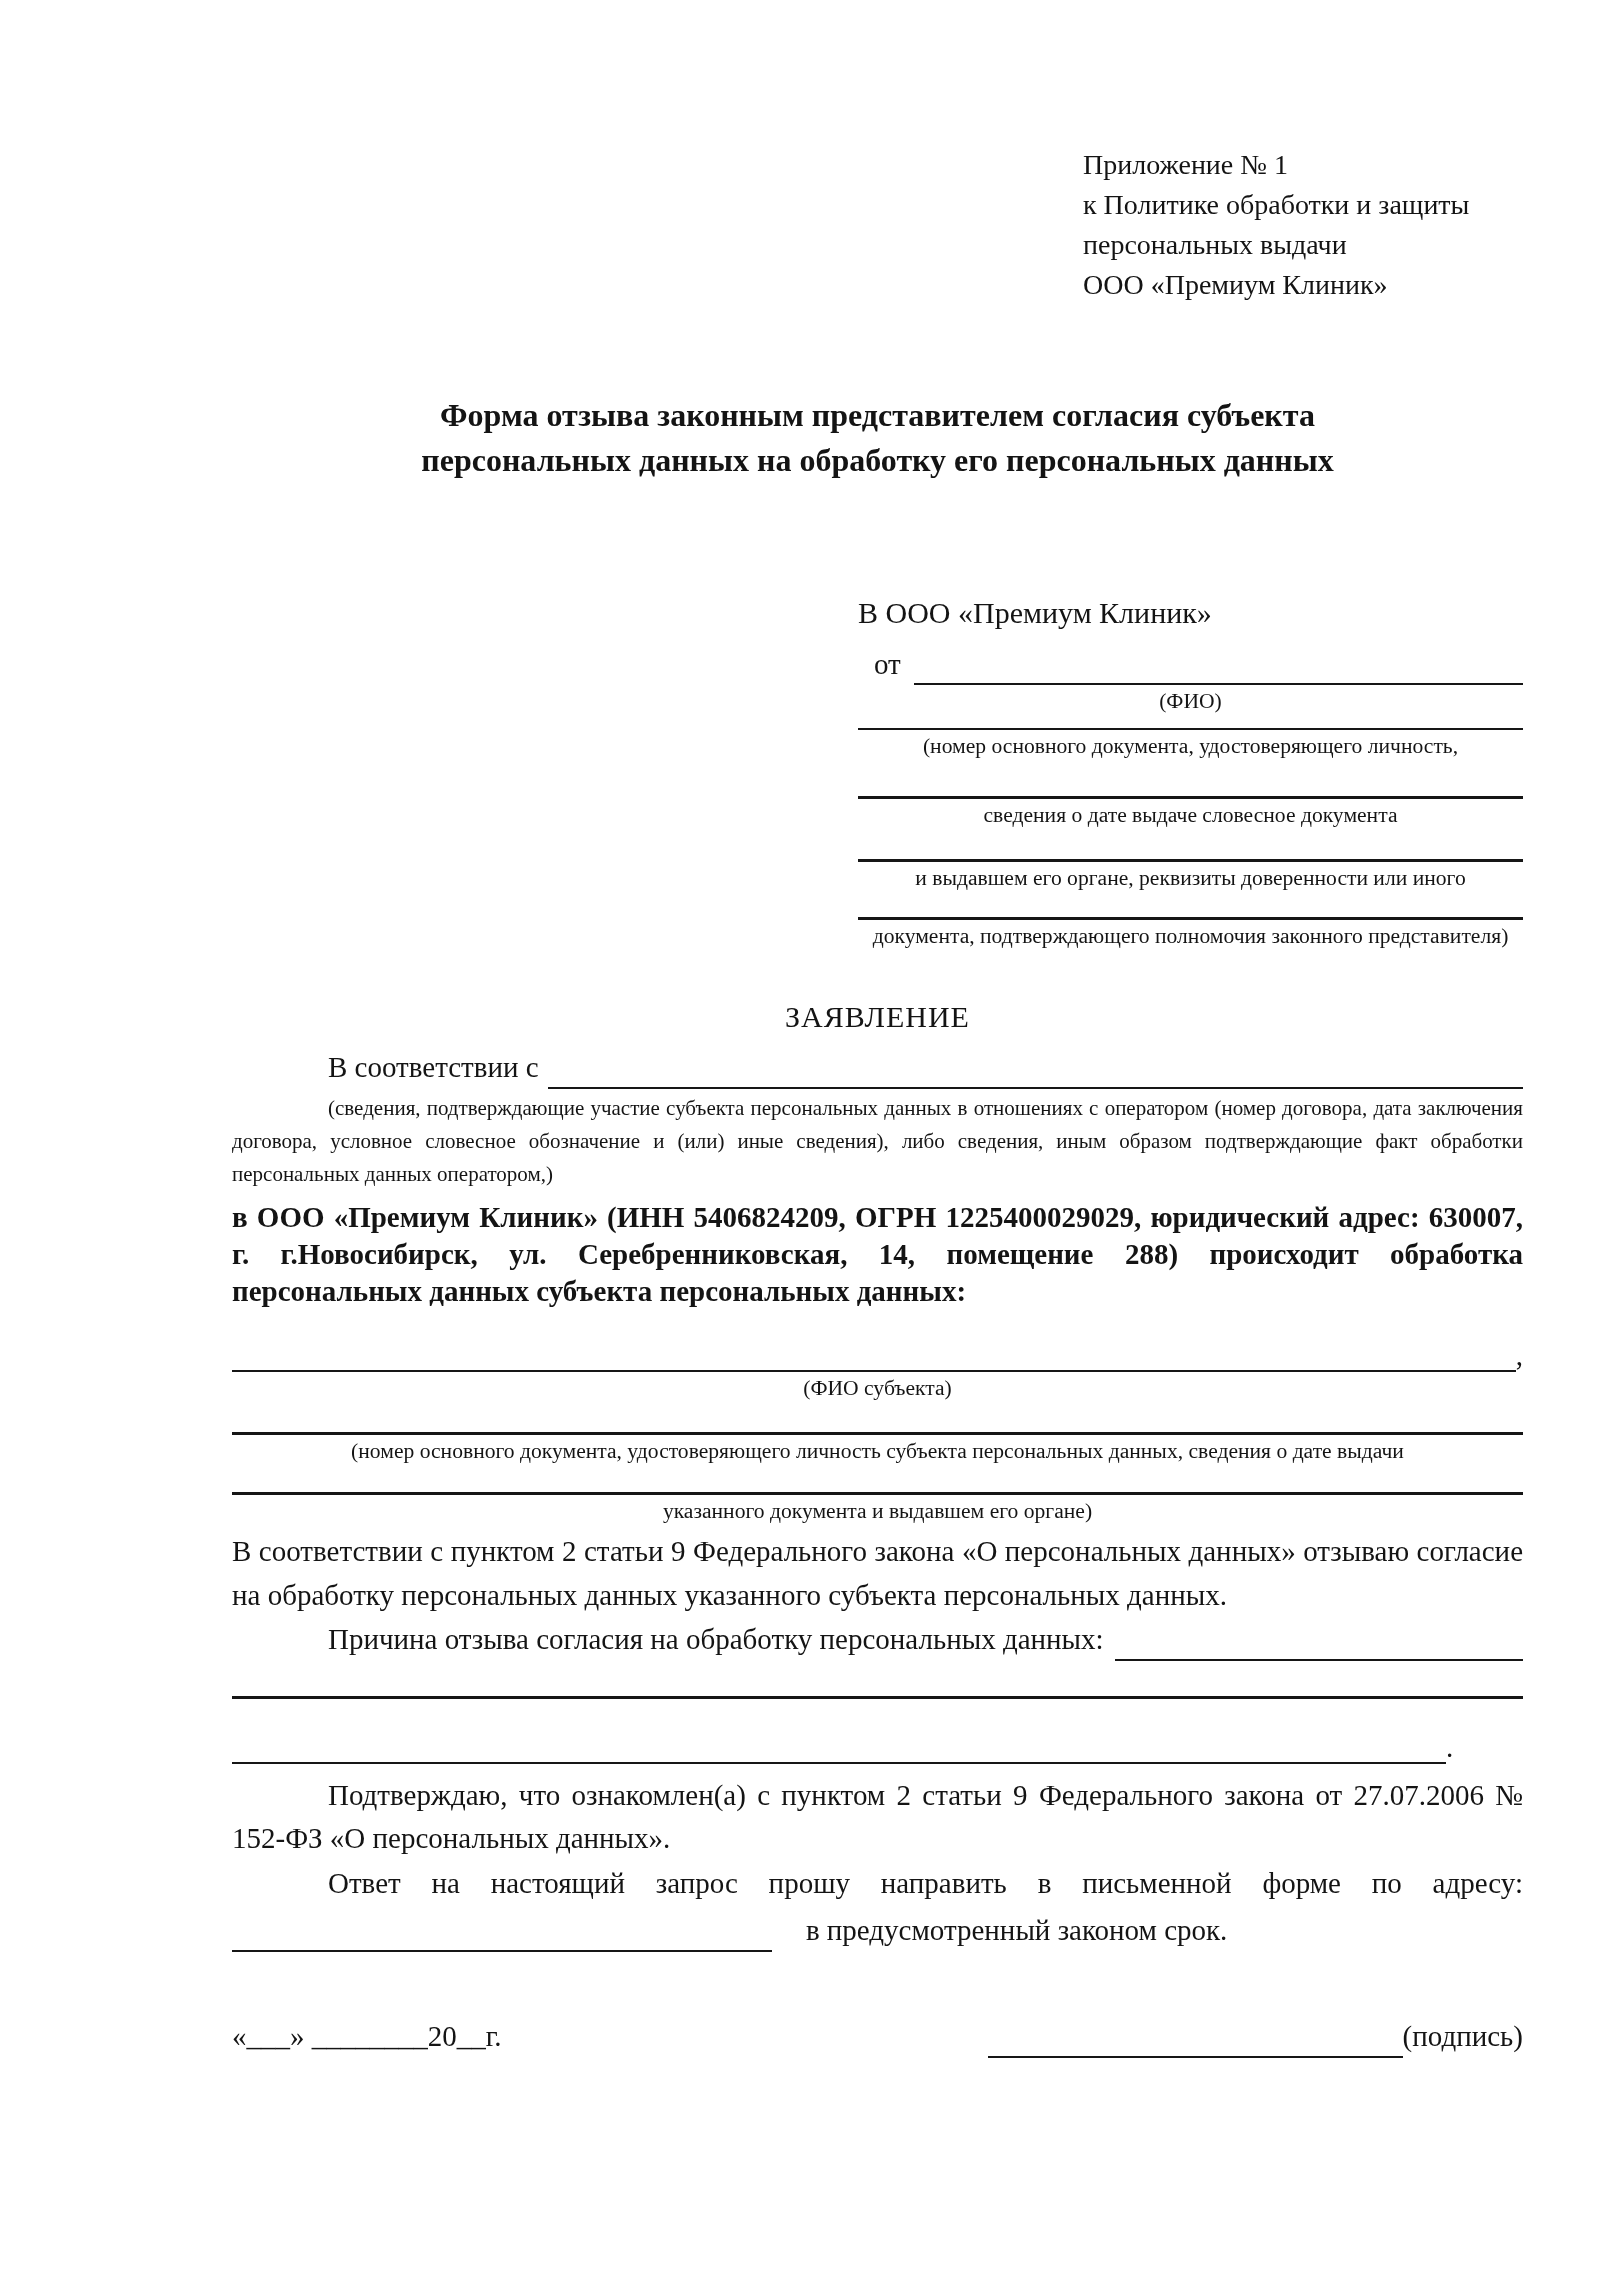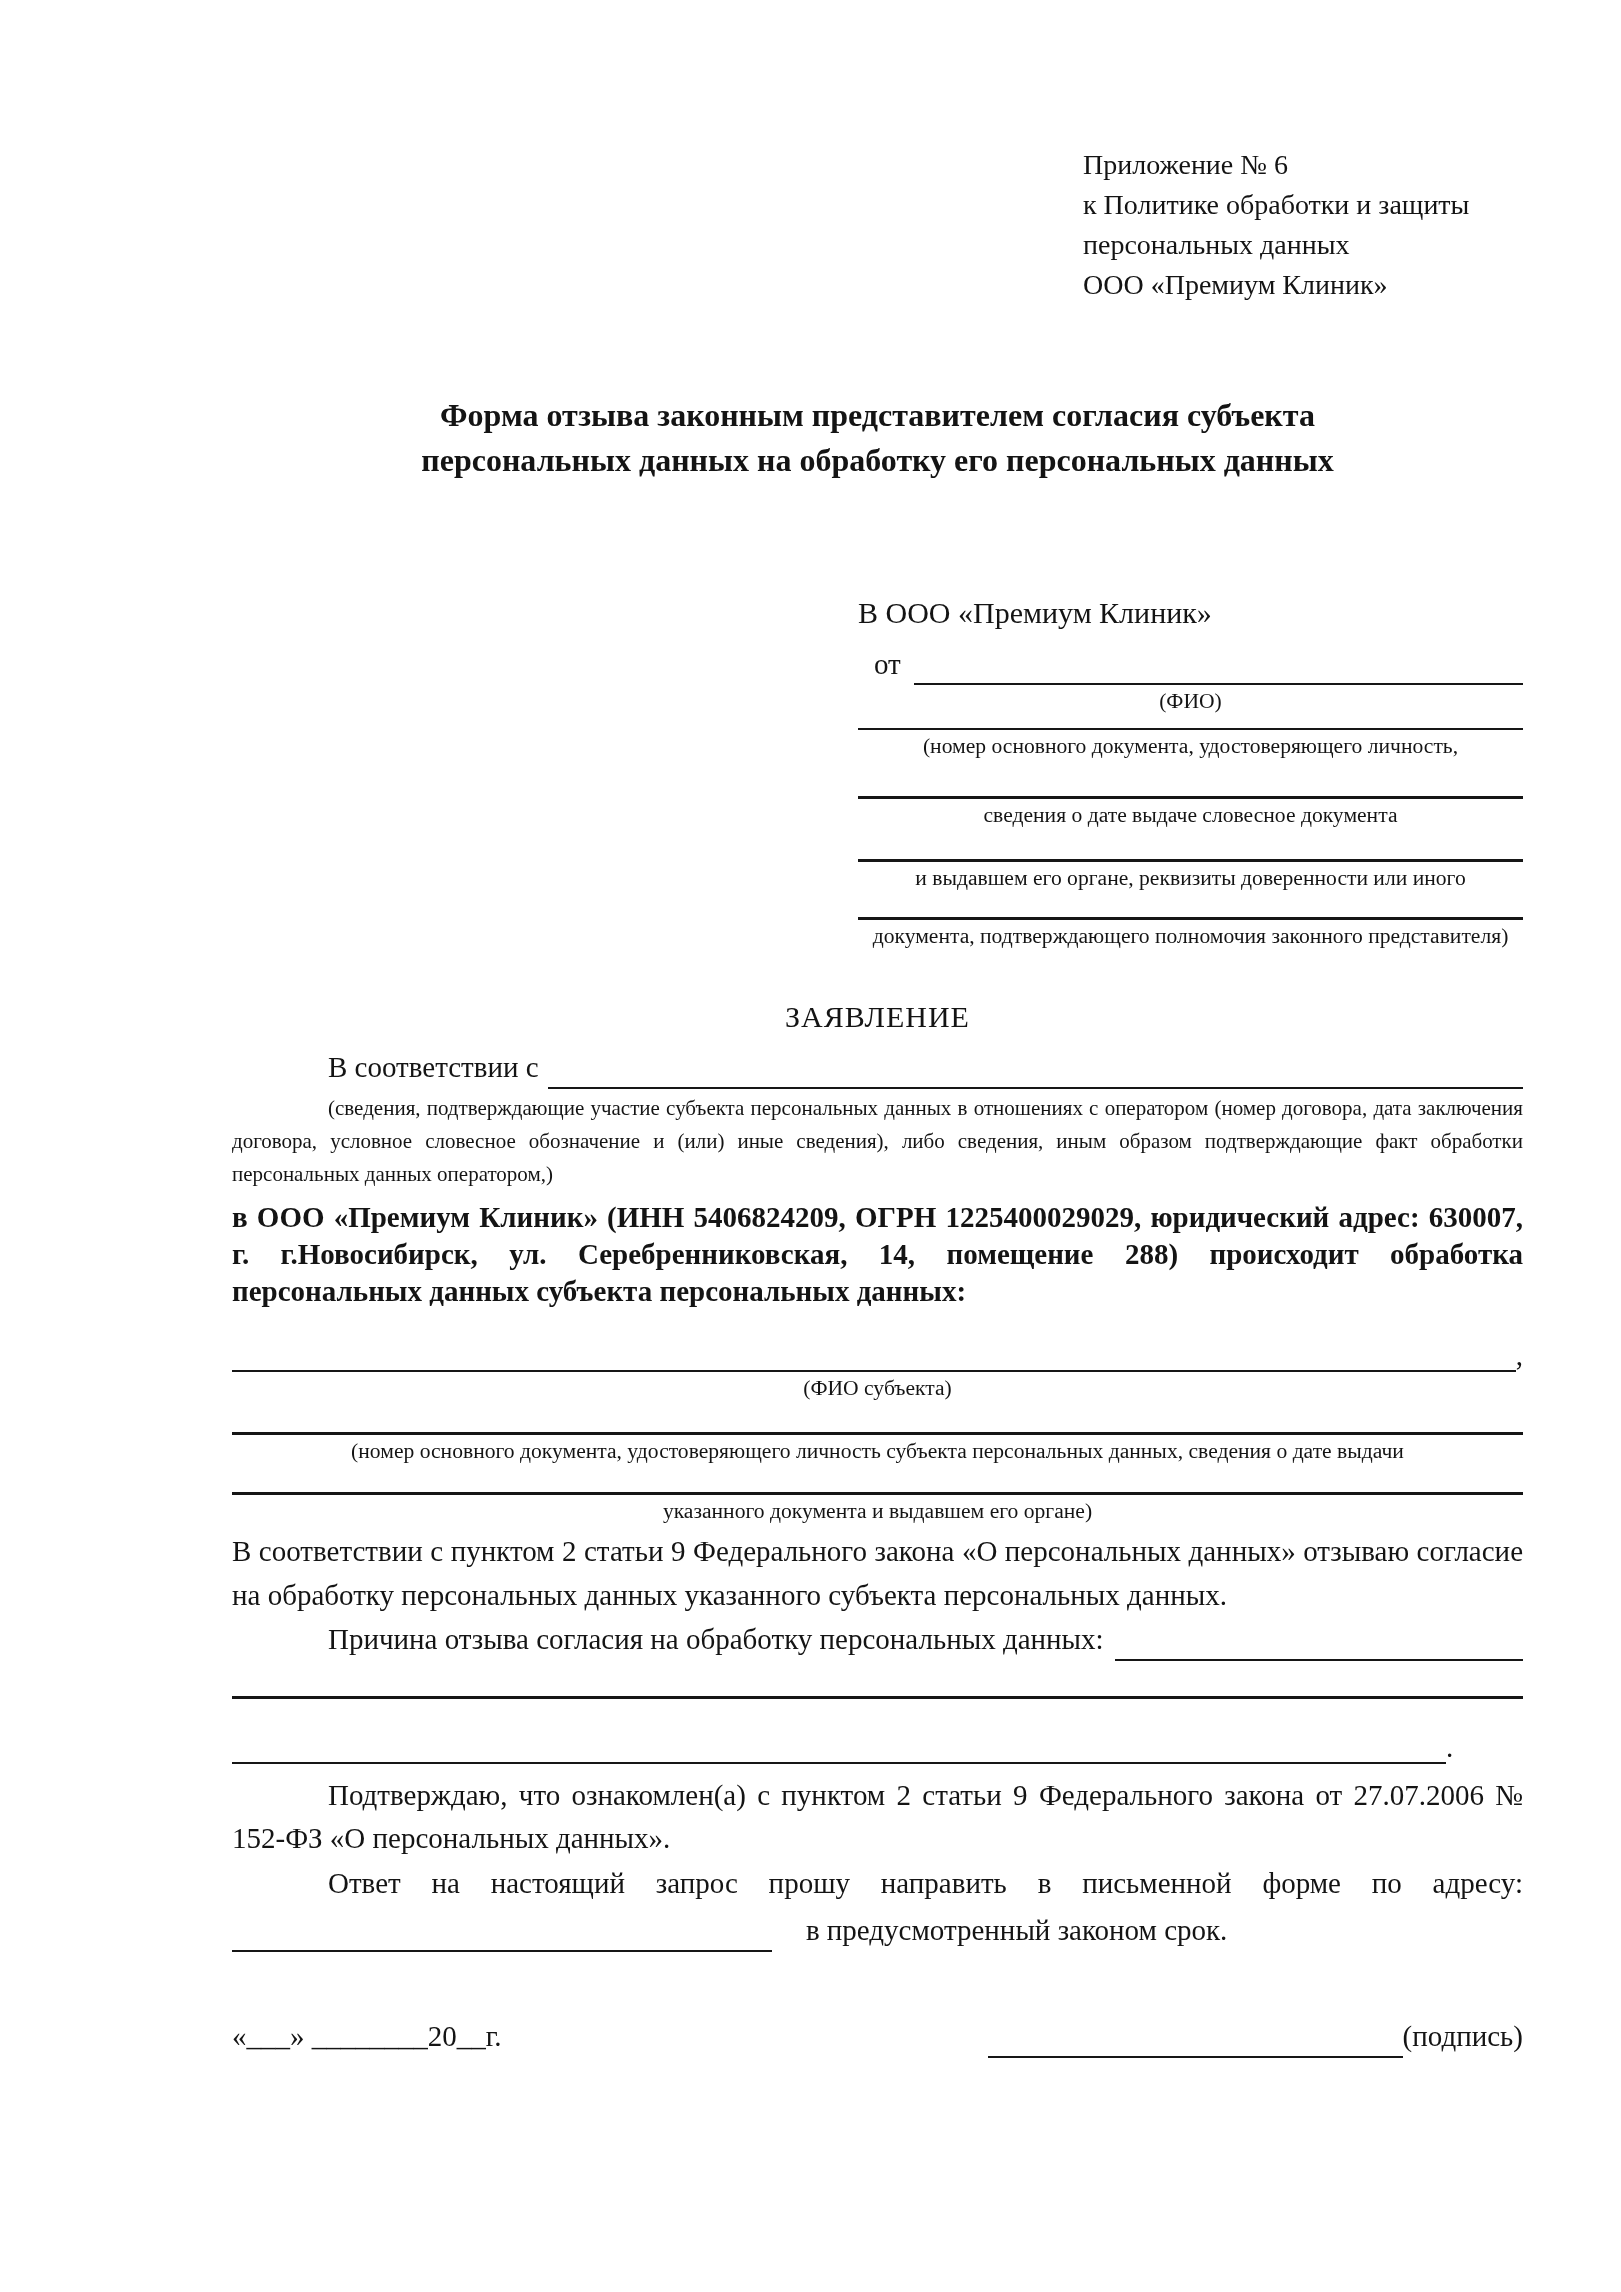--- a/index.html
+++ b/index.html
@@ -73,23 +73,23 @@
   .footer-row { display: flex; justify-content: space-between; align-items: flex-end; margin-top: 63px; font-size: 29px; line-height: 43px; }
   .footer-row .sig { display: flex; align-items: flex-end; }
   .footer-row .sig .rule { width: 415px; height: 35px; }
 </style>
 </head>
 <body>
 
 <div class="page">
 
   <div class="appendix">
-    <div>Приложение № 6</div>
+    <div>Приложение № 1</div>
     <div>к Политике обработки и защиты</div>
-    <div>персональных данных</div>
+    <div>персональных выдачи</div>
     <div>ООО «Премиум Клиник»</div>
   </div>
 
   <div class="doc-title">
     <div>Форма отзыва законным представителем согласия субъекта</div>
     <div>персональных данных на обработку его персональных данных</div>
   </div>
 
   <div class="addressee">
     <div class="to">В ООО «Премиум Клиник»</div>

